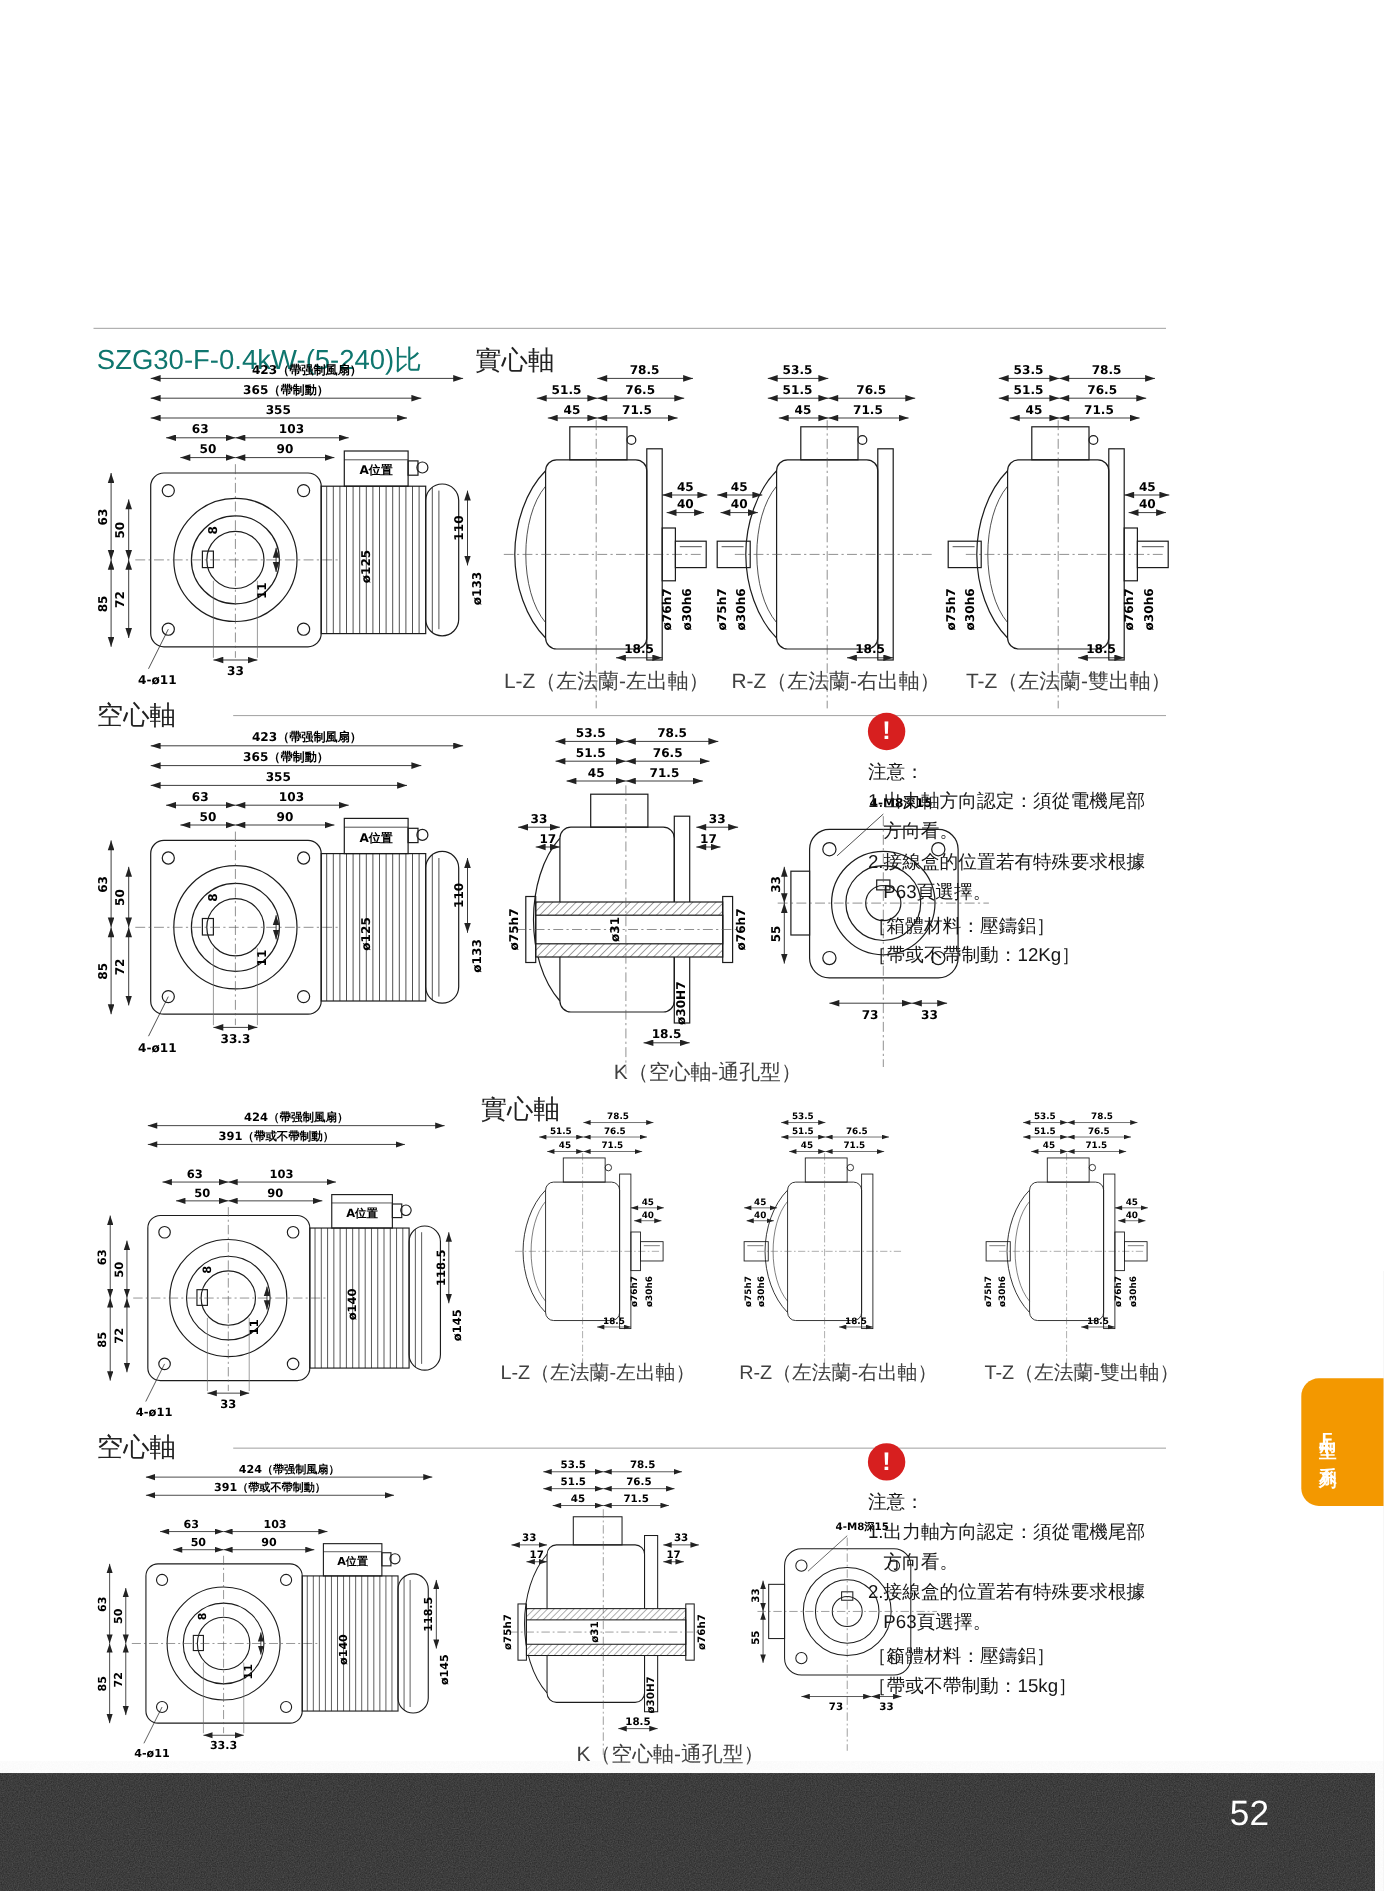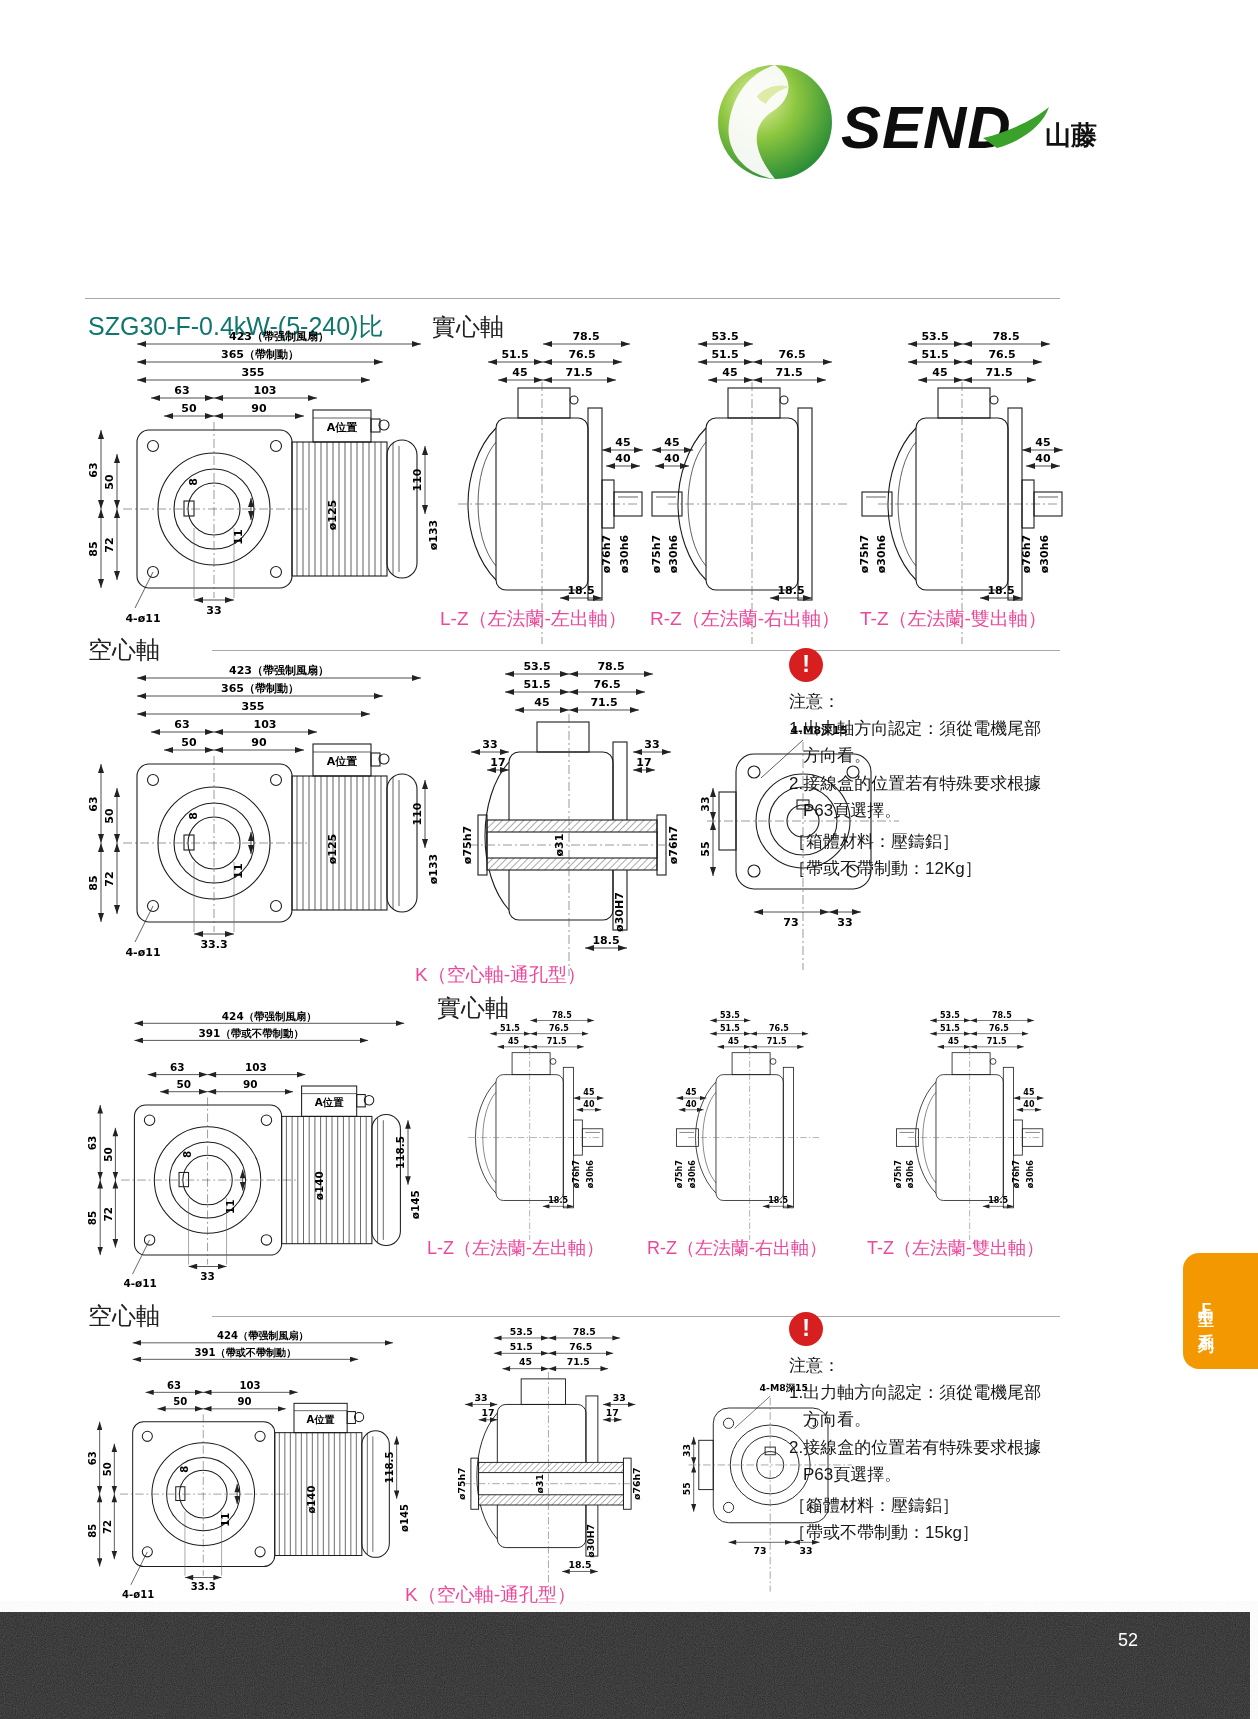--- a/index.html
+++ b/index.html
@@ -9,28 +9,28 @@
   .ln{fill:none;stroke:#1c1c1c;stroke-width:1.1}
   .ln2{fill:none;stroke:#1c1c1c;stroke-width:0.7}
   .ext{stroke:#666;stroke-width:0.6}
   .cl{fill:none;stroke:#555;stroke-width:0.6;stroke-dasharray:9 3 2 3}
   .dim{stroke:#222;stroke-width:0.8;marker-start:url(#arS);marker-end:url(#arE)}
   text.d{font:bold 11px "DejaVu Sans",sans-serif;fill:#000;text-anchor:middle}
   .page-title{font-size:26px;color:#2d2d2d;letter-spacing:0.5px}
   .rule{height:1px;background:#a9a9a9}
   .sec-h{font-size:25px;color:#0f766e}
   .shaft-h{font-size:24px;color:#222}
-  .view-label{font-size:19px;color:#ec4899;text-align:left;white-space:nowrap}
+  .view-label{font-size:19px;color:#404040;text-align:right;white-space:nowrap}
   .view-label.sm{font-size:18px}
   .notes{font-size:17px;color:#161616;line-height:1.6}
   .warn{width:34px;height:34px;border-radius:50%;background:#d71f1f;color:#fff;font:bold 23px/33px "Liberation Sans",sans-serif;text-align:center}
   .tab{background:#f39800;border-radius:16px 0 0 16px;display:flex;align-items:center;padding-left:12px;box-sizing:border-box}
   .tab span{writing-mode:vertical-rl;text-orientation:upright;color:#fff;font-size:16px;font-weight:bold;letter-spacing:3px}
   .footer{background:#262626}
-  .pagenum{color:#fff;font-size:18px}
+  .pagenum{color:#fff;font-size:32px}
 </style>
 </head>
 <body>
 
 <div class="page">
 
 <svg width="0" height="0" style="position:absolute">
 <defs>
 <marker id="arE" markerWidth="10" markerHeight="8" refX="9" refY="3" orient="auto" markerUnits="userSpaceOnUse">
           <path d="M0 0L9 3L0 6z" fill="#222"></path>
@@ -104,37 +104,20 @@
           <circle class="ln" cx="112" cy="147" r="34"></circle>
           <circle class="ln" cx="112" cy="147" r="16"></circle>
 <rect class="ln" x="106" y="126" width="12" height="9"></rect>
 <rect class="ln" x="28" y="118" width="17" height="58"></rect>
 <path class="cl" d="M16 147h192M112 68v228"></path>
 <line class="ln2" x1="70" y1="104" x2="112" y2="66"></line>
 </g>
 </defs>
 </svg>
 
-<div class="abs" style="left:715px;top:58px;width:390px;height:128px">
-<svg width="390" height="128" viewBox="0 0 390 128">
-<defs>
-          <radialGradient id="gl" cx="0.35" cy="0.3" r="0.85">
-            <stop offset="0" stop-color="#e8f3a6"></stop>
-            <stop offset="0.4" stop-color="#8dc63f"></stop>
-            <stop offset="1" stop-color="#0f7d35"></stop>
-          </radialGradient>
-        </defs>
-<circle cx="60" cy="64" r="57" fill="url(#gl)"></circle>
-<path d="M60 7c22 16 14 36-2 46-20 13-24 36 2 68-30-4-50-28-46-56C18 36 36 14 60 7z" fill="#fcfcfc" opacity="0.95"></path>
-<path d="M42 38c8-9 22-13 32-9-10 3-19 9-23 17-4-2-9-6-9-8z" fill="#d9e697" opacity="0.85"></path>
-<text x="126" y="90" fill="#0d0d0d" style="font:italic 900 60px 'Liberation Sans',sans-serif;letter-spacing:1px">SEND</text>
-<path d="M268 80c26-6 52-19 66-31-6 19-29 35-52 41z" fill="#3aa12b"></path>
-<text x="330" y="86" fill="#111" style="font:bold 26px 'Liberation Sans',sans-serif">山藤</text>
-</svg>
-</div>
 
 <div class="abs rule" style="left:85px;top:298px;width:975px"></div>
 
 <div class="abs sec-h" style="left:88px;top:310px">SZG30-F-0.4kW-(5-240)比</div>
 <div class="abs shaft-h" style="left:432px;top:311px">實心軸</div>
 
 <div class="abs" style="left:85px;top:330px;width:980px;height:306px">
 
   <svg class="abs" style="left:0;top:0" width="360" height="300" viewBox="0 0 360 300">
     <use href="#fbody"></use>

